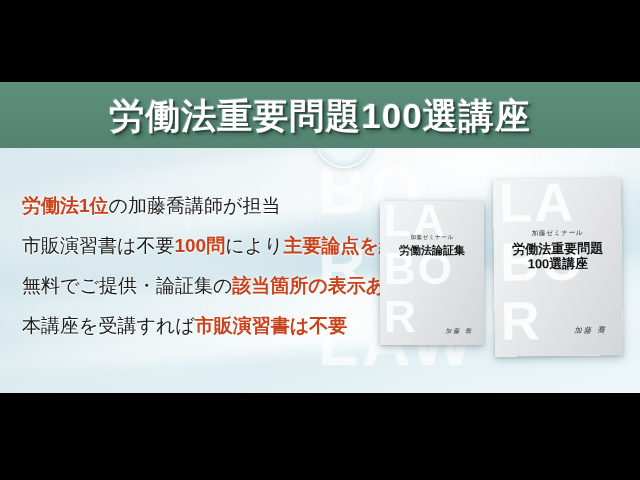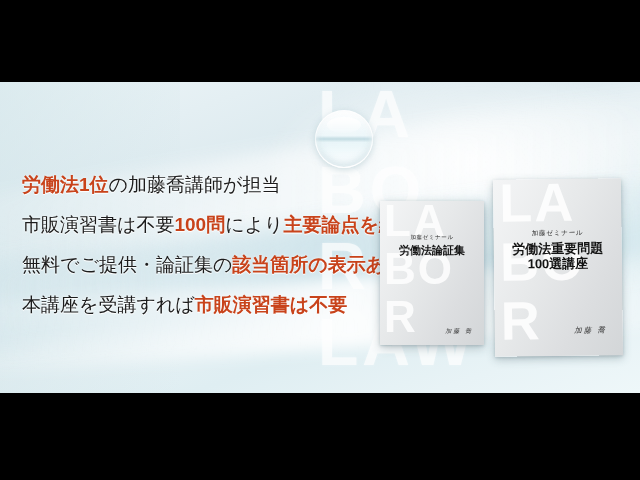--- a/index.html
+++ b/index.html
@@ -166,20 +166,21 @@
   }
   .bullet {
     font-size: 19px;
     line-height: 1;
     white-space: nowrap;
     margin-bottom: 21px;
     color: #1c1c1c;
     text-shadow:
       0 1px 0 rgba(255,255,255,.9),
       0 0 3px rgba(255,255,255,.8);
+    margin-top: 21px;
   }
   .bullet:last-child { margin-bottom: 0; }
   .bullet .plain { font-weight: 500; }
   .bullet .hl {
     color: #c8431b;
     font-weight: 700;
   }
 
   
   .book {
@@ -336,17 +337,20 @@
       <div class="pub">加藤ゼミナール</div>
       <div class="btitle">
         <div>労働法重要問題</div>
         <div>100選講座</div>
       </div>
       <div class="bauthor">加藤 喬</div>
     </div>
 
   </div>
 
+  <div id="title-band">
+    <div id="title-text">労働法重要問題100選講座</div>
+  </div>
 
   <div class="letterbox" id="letterbox-top"></div>
   <div class="letterbox" id="letterbox-bottom"></div>
 
 </div>
 
 </body></html>

